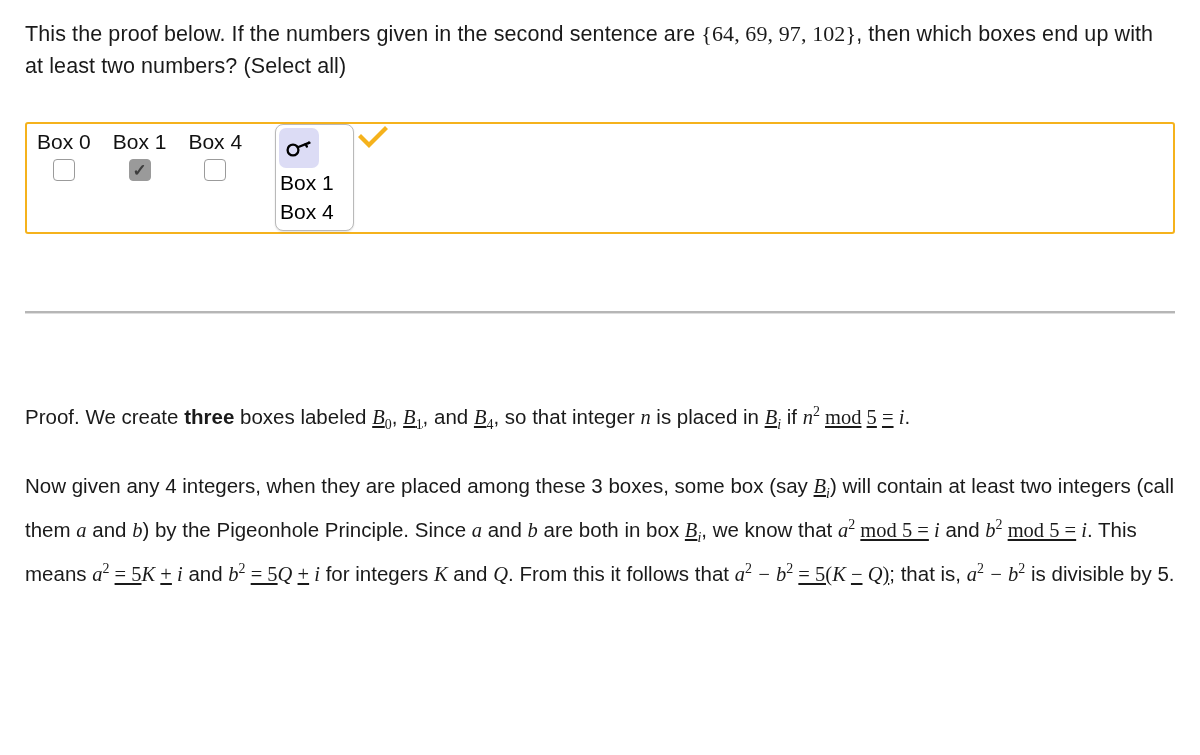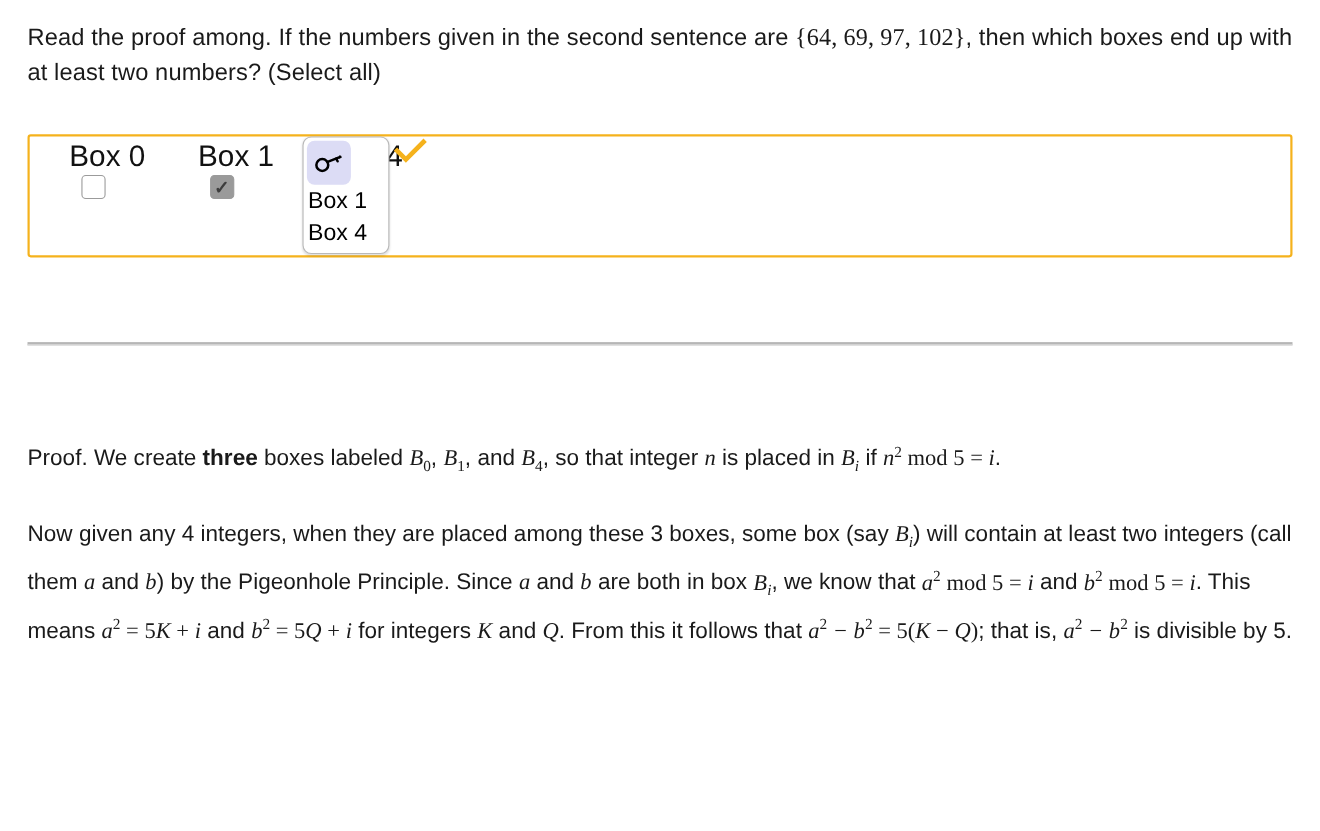--- a/index.html
+++ b/index.html
@@ -16,20 +16,21 @@
     overflow: hidden;
   }
 
   .math {
     font-family: "Liberation Serif", "DejaVu Serif", serif;
     font-style: italic;
   }
   .math-up {
     font-family: "Liberation Serif", "DejaVu Serif", serif;
     font-style: normal;
+    text-decoration: underline;
   }
   sup.sup, sub.sub {
     font-size: 0.68em;
     font-family: "Liberation Serif", "DejaVu Serif", serif;
   }
   sup.sup { vertical-align: super; font-style: normal; }
   sub.sub { vertical-align: sub; font-style: italic; }
 
   
   #prompt {
@@ -67,25 +68,24 @@
     display: flex;
     align-items: flex-start;
   }
   .choice {
     display: flex;
     flex-direction: column;
     align-items: center;
     margin-right: 22px;
   }
   .choice-label {
-    font-size: 27px;
+    font-size: 21px;
     line-height: 28px;
     color: #111;
     white-space: nowrap;
-    margin-left: 26px;
   }
   .cbox {
     margin-top: 3px;
     width: 22px;
     height: 22px;
     border-radius: 4px;
     border: 1.4px solid #9b9b9b;
     background: #ffffff;
     box-sizing: border-box;
     display: flex;
@@ -171,21 +171,21 @@
   }
   #proof p { margin: 0 0 30px 0; }
   #proof p:last-child { margin-bottom: 12px; }
   .lead-bold { font-weight: bold; }
   .lead-ital { }
 </style>
 </head>
 <body>
 
 <div id="prompt">
-  <span>Read the proof among. If the numbers given in the second sentence are </span><span class="numset">{64, 69, 97, 102}</span><span>, then which boxes end up with at least two numbers? (Select all)</span>
+  <span>This the proof below. If the numbers given in the second sentence are </span><span class="numset">{64, 69, 97, 102}</span><span>, then which boxes end up with at least two numbers? (Select all)</span>
 </div>
 
 <div id="answer-frame">
   <div id="choice-row">
 
     <div class="choice">
       <span class="choice-label">Box 0</span>
       <span class="cbox">
         
       </span>

